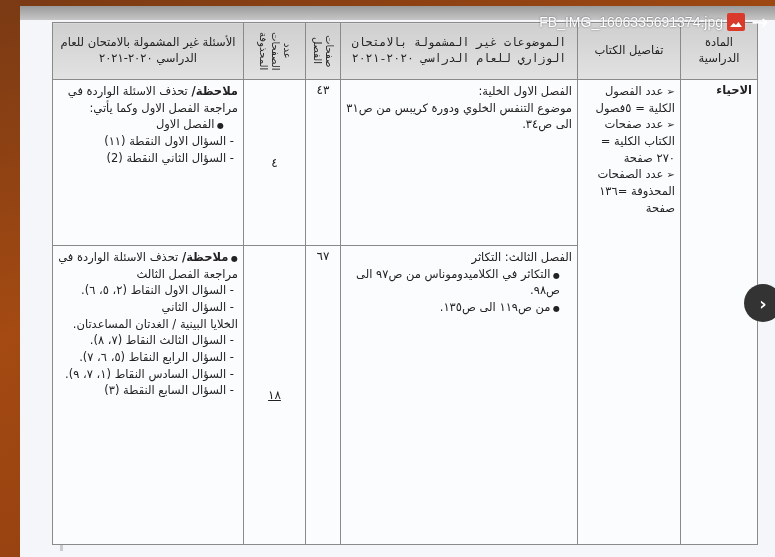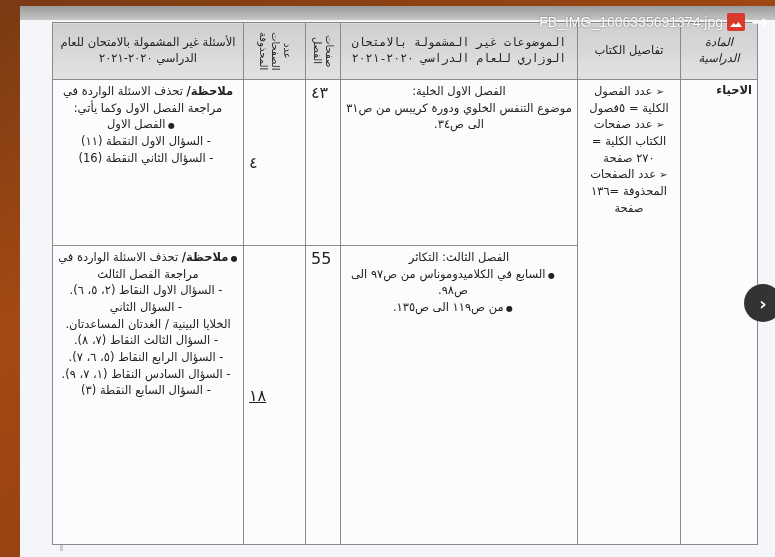--- a/index.html
+++ b/index.html
@@ -41,28 +41,28 @@
   }
   table.doc td, table.doc th {
     border:1.5px solid #8a8a8a; vertical-align:top; padding:3px 5px;
   }
   table.doc th {
     background: linear-gradient(#cfcfcf, #e2e2e2);
     font-weight:normal; vertical-align:middle; text-align:center; height:50px;
     line-height:1.35;
   }
   .vert { writing-mode: vertical-rl; font-size:10px; line-height:1.2; margin:auto; }
-  .c-subject { width:66px;font-style:italic; }
+  .c-subject { width:66px; }
   .c-book { width:92px; }
   .c-topics { width:226px;font-family:Liberation Mono, monospace; }
   .c-chpages { width:18px; }
   .c-delpages { width:51px; }
   .c-notes { width:180px; }
-  td.num { text-align:left; font-size:16px; }
-  .line { display:block; line-height:1.45;text-align:center; }
+  td.num { text-align:center; font-size:12px; }
+  .line { display:block; line-height:1.45; }
   .bullet::before { content:"● "; font-size:8px; }
   .dash { padding-right:4px; }
   .dash::before { content:"- "; }
   .arrowb::before { content:"➢ "; font-size:10px; }
   .nav-next {
     position:absolute; left:744px; top:284px; width:38px; height:38px;
     border-radius:50%; background:#333; color:#fff;
     display:flex; align-items:center; justify-content:center;
     font-size:18px; font-weight:bold;
   }
@@ -104,31 +104,31 @@
       <td>
         <span class="line">الفصل الاول الخلية:</span>
         <span class="line">موضوع التنفس الخلوي ودورة كريبس من ص٣١ الى ص٣٤.</span>
       </td>
       <td class="num">٤٣</td>
       <td class="num" style="vertical-align:middle;">٤</td>
       <td>
         <span class="line"><b>ملاحظة/</b> <span>تحذف الاسئلة الواردة في مراجعة الفصل الاول وكما يأتي:</span></span>
         <span class="line bullet" style="padding-right:14px;">الفصل الاول</span>
         <span class="line dash">السؤال الاول النقطة (١١)</span>
-        <span class="line dash">السؤال الثاني النقطة (16)</span>
+        <span class="line dash">السؤال الثاني النقطة (2)</span>
       </td>
     </tr>
 
     <tr style="height:299px;">
       <td>
         <span class="line">الفصل الثالث: التكاثر</span>
-        <span class="line bullet" style="padding-right:12px;">السابع في الكلاميدوموناس من ص٩٧ الى ص٩٨.</span>
+        <span class="line bullet" style="padding-right:12px;">التكاثر في الكلاميدوموناس من ص٩٧ الى ص٩٨.</span>
         <span class="line bullet" style="padding-right:12px;">من ص١١٩ الى ص١٣٥.</span>
       </td>
-      <td class="num">55</td>
+      <td class="num">٦٧</td>
       <td class="num" style="vertical-align:middle;text-decoration:underline;">١٨</td>
       <td>
         <span class="line bullet"><b>ملاحظة/</b> <span>تحذف الاسئلة الواردة في مراجعة الفصل الثالث</span></span>
         <span class="line dash">السؤال الاول النقاط (٢، ٥، ٦).</span>
         <span class="line dash">السؤال الثاني</span>
         <span class="line">الخلايا البينية / الغدتان المساعدتان.</span>
         <span class="line dash">السؤال الثالث النقاط (٧، ٨).</span>
         <span class="line dash">السؤال الرابع النقاط (٥، ٦، ٧).</span>
         <span class="line dash">السؤال السادس النقاط (١، ٧، ٩).</span>
         <span class="line dash">السؤال السابع النقطة (٣)</span>

